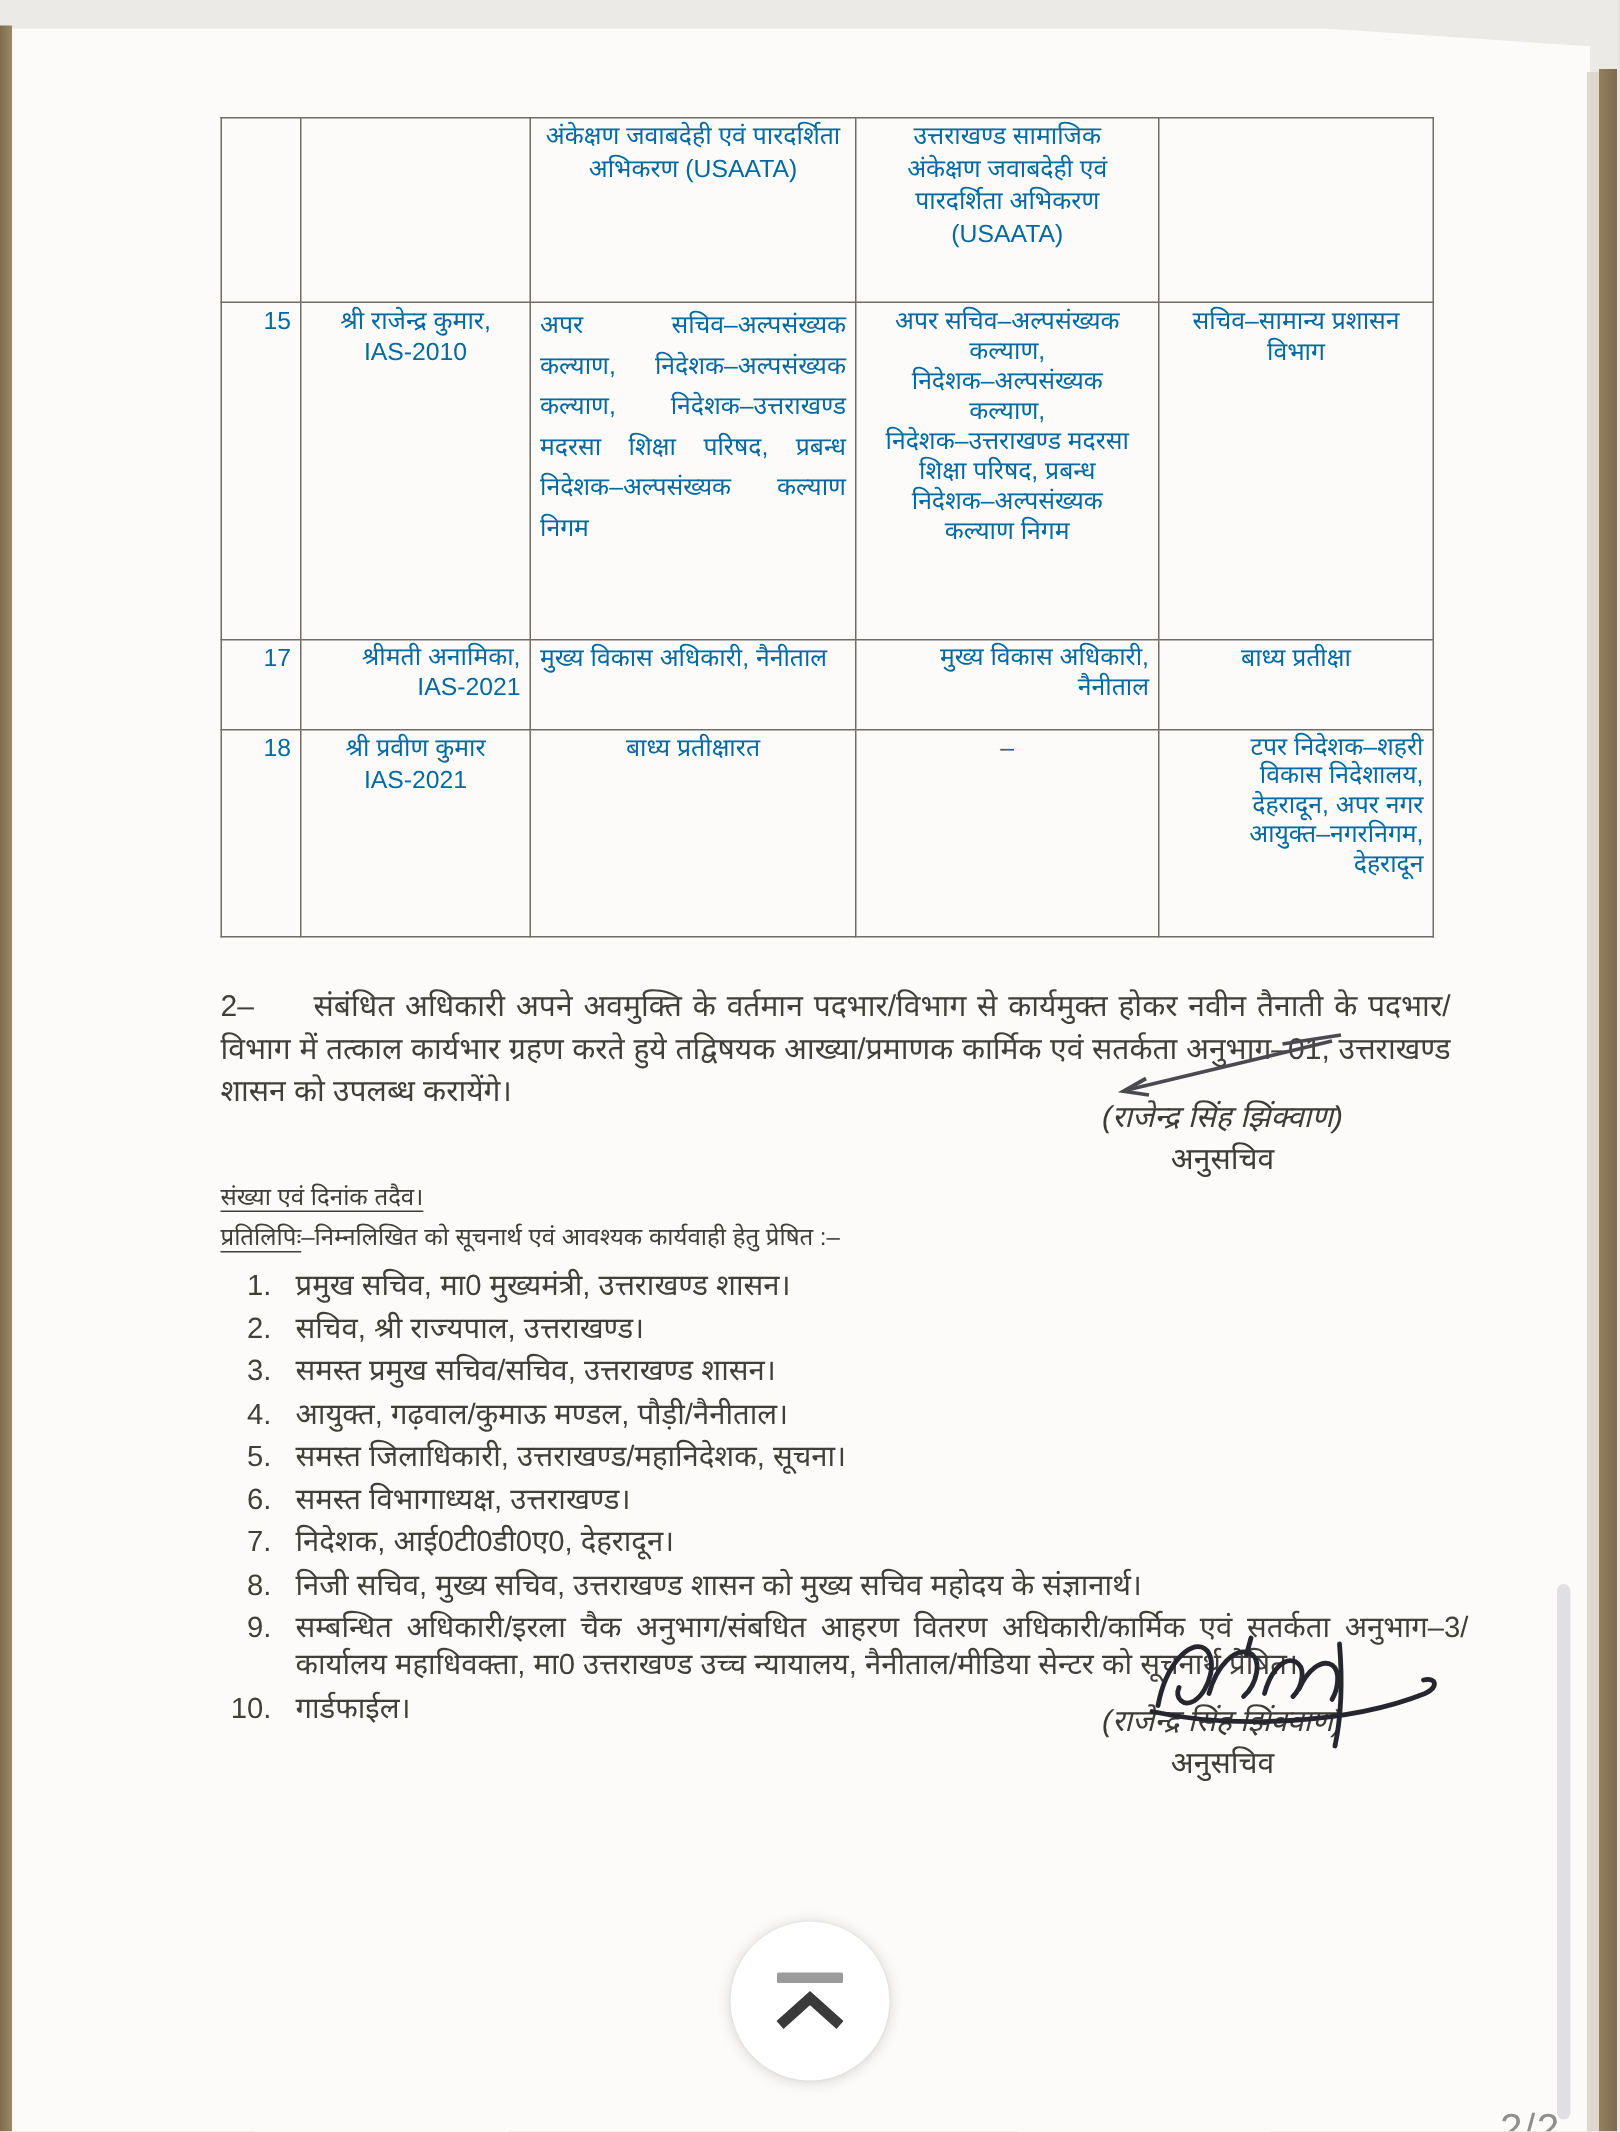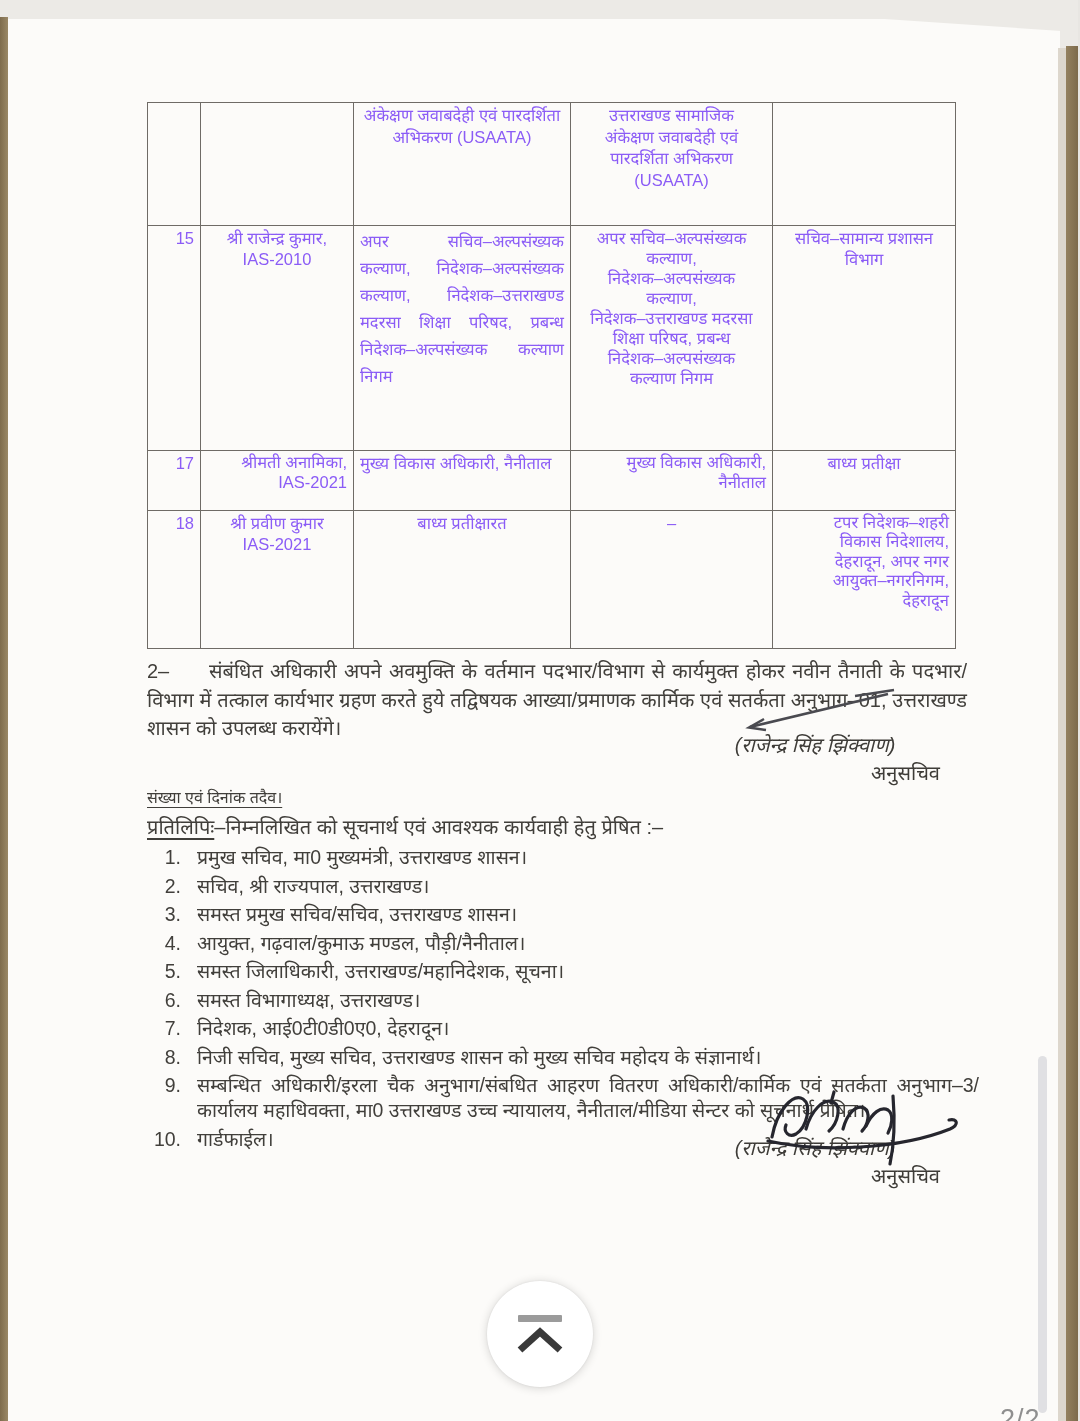--- a/index.html
+++ b/index.html
@@ -19,46 +19,46 @@
   .edge-shadow-right{position:absolute;left:1058px;top:48px;width:8px;height:1373px;background:#ddd7cd;}
   .edge-right{position:absolute;left:1066px;top:46px;width:12px;height:1375px;
     background:linear-gradient(to right,#94815f,#7d6b4c);}
   .edge-right-outer{position:absolute;left:1078px;top:0;width:2px;height:1421px;background:#e8e6e2;}
   .top-band{position:absolute;left:0;top:0;width:1080px;height:19px;background:#eceae6;}
   .top-corner{position:absolute;right:0;top:0;width:340px;height:52px;background:#eceae6;
     clip-path:polygon(0 0,100% 0,100% 100%,100% 62%,0 18%);}
 
   
   table.doc{
-    position:absolute;left:147px;top:102px;width:808px;height:547px;
+    position:absolute;left:147px;top:78px;width:808px;height:547px;
     border-collapse:collapse;table-layout:fixed;
-    font-size:16.5px;line-height:21px;color:#8b5cf6;padding-left:45px;
+    font-size:16.5px;line-height:21px;color:#0369a1;padding-left:45px;
   }
   table.doc td{border:1px solid #6f6b66;padding:2px 6px;vertical-align:top;overflow:hidden;}
   .c-sn{text-align:right;}
   .c-c{text-align:center;white-space:pre-line;}
   .c-j{text-align:justify;text-justify:inter-word;}
   .lh-lg{line-height:27px;}
   .lh-md{line-height:21.5px;}
   .lh-sm{line-height:20px;}
   .lh-xs{line-height:19.5px;text-align:right;}
 
   
   .para2{position:absolute;left:147px;top:657px;width:820px;
     font-size:20px;line-height:28.5px;text-align:justify;color:#413f3b;}
   .para2 .pnum{display:inline-block;width:62px;}
   .sig{position:absolute;width:250px;text-align:center;color:#3e3c38;}
   .sig .sig-name{font-size:20px;line-height:24px;font-style:italic;}
-  .sig .sig-title{font-size:20px;line-height:24px;margin-top:4px;text-align:right;}
+  .sig .sig-title{font-size:20px;line-height:24px;margin-top:4px;}
   .sig1{left:690px;top:733px;}
   .sig2{left:690px;top:1136px;}
 
   .refline{position:absolute;left:147px;top:786px;font-size:16px;color:#403e3a;
     text-decoration:underline;text-underline-offset:4px;}
-  .copyhead{position:absolute;left:147px;top:813px;font-size:20px;color:#403e3a;}
+  .copyhead{position:absolute;left:147px;top:813px;font-size:16px;color:#403e3a;}
   .copyhead .u{text-decoration:underline;text-underline-offset:4px;}
 
   .copylist{position:absolute;left:147px;top:845px;width:832px;font-size:19.5px;color:#413f3b;}
   .copylist .row{display:flex;margin-bottom:3.5px;line-height:25px;}
   .copylist .num{flex:0 0 50px;text-align:right;padding-right:16px;}
   .copylist .txt{flex:1;text-align:justify;}
 
   
   .ink{position:absolute;left:0;top:0;pointer-events:none;}
 

